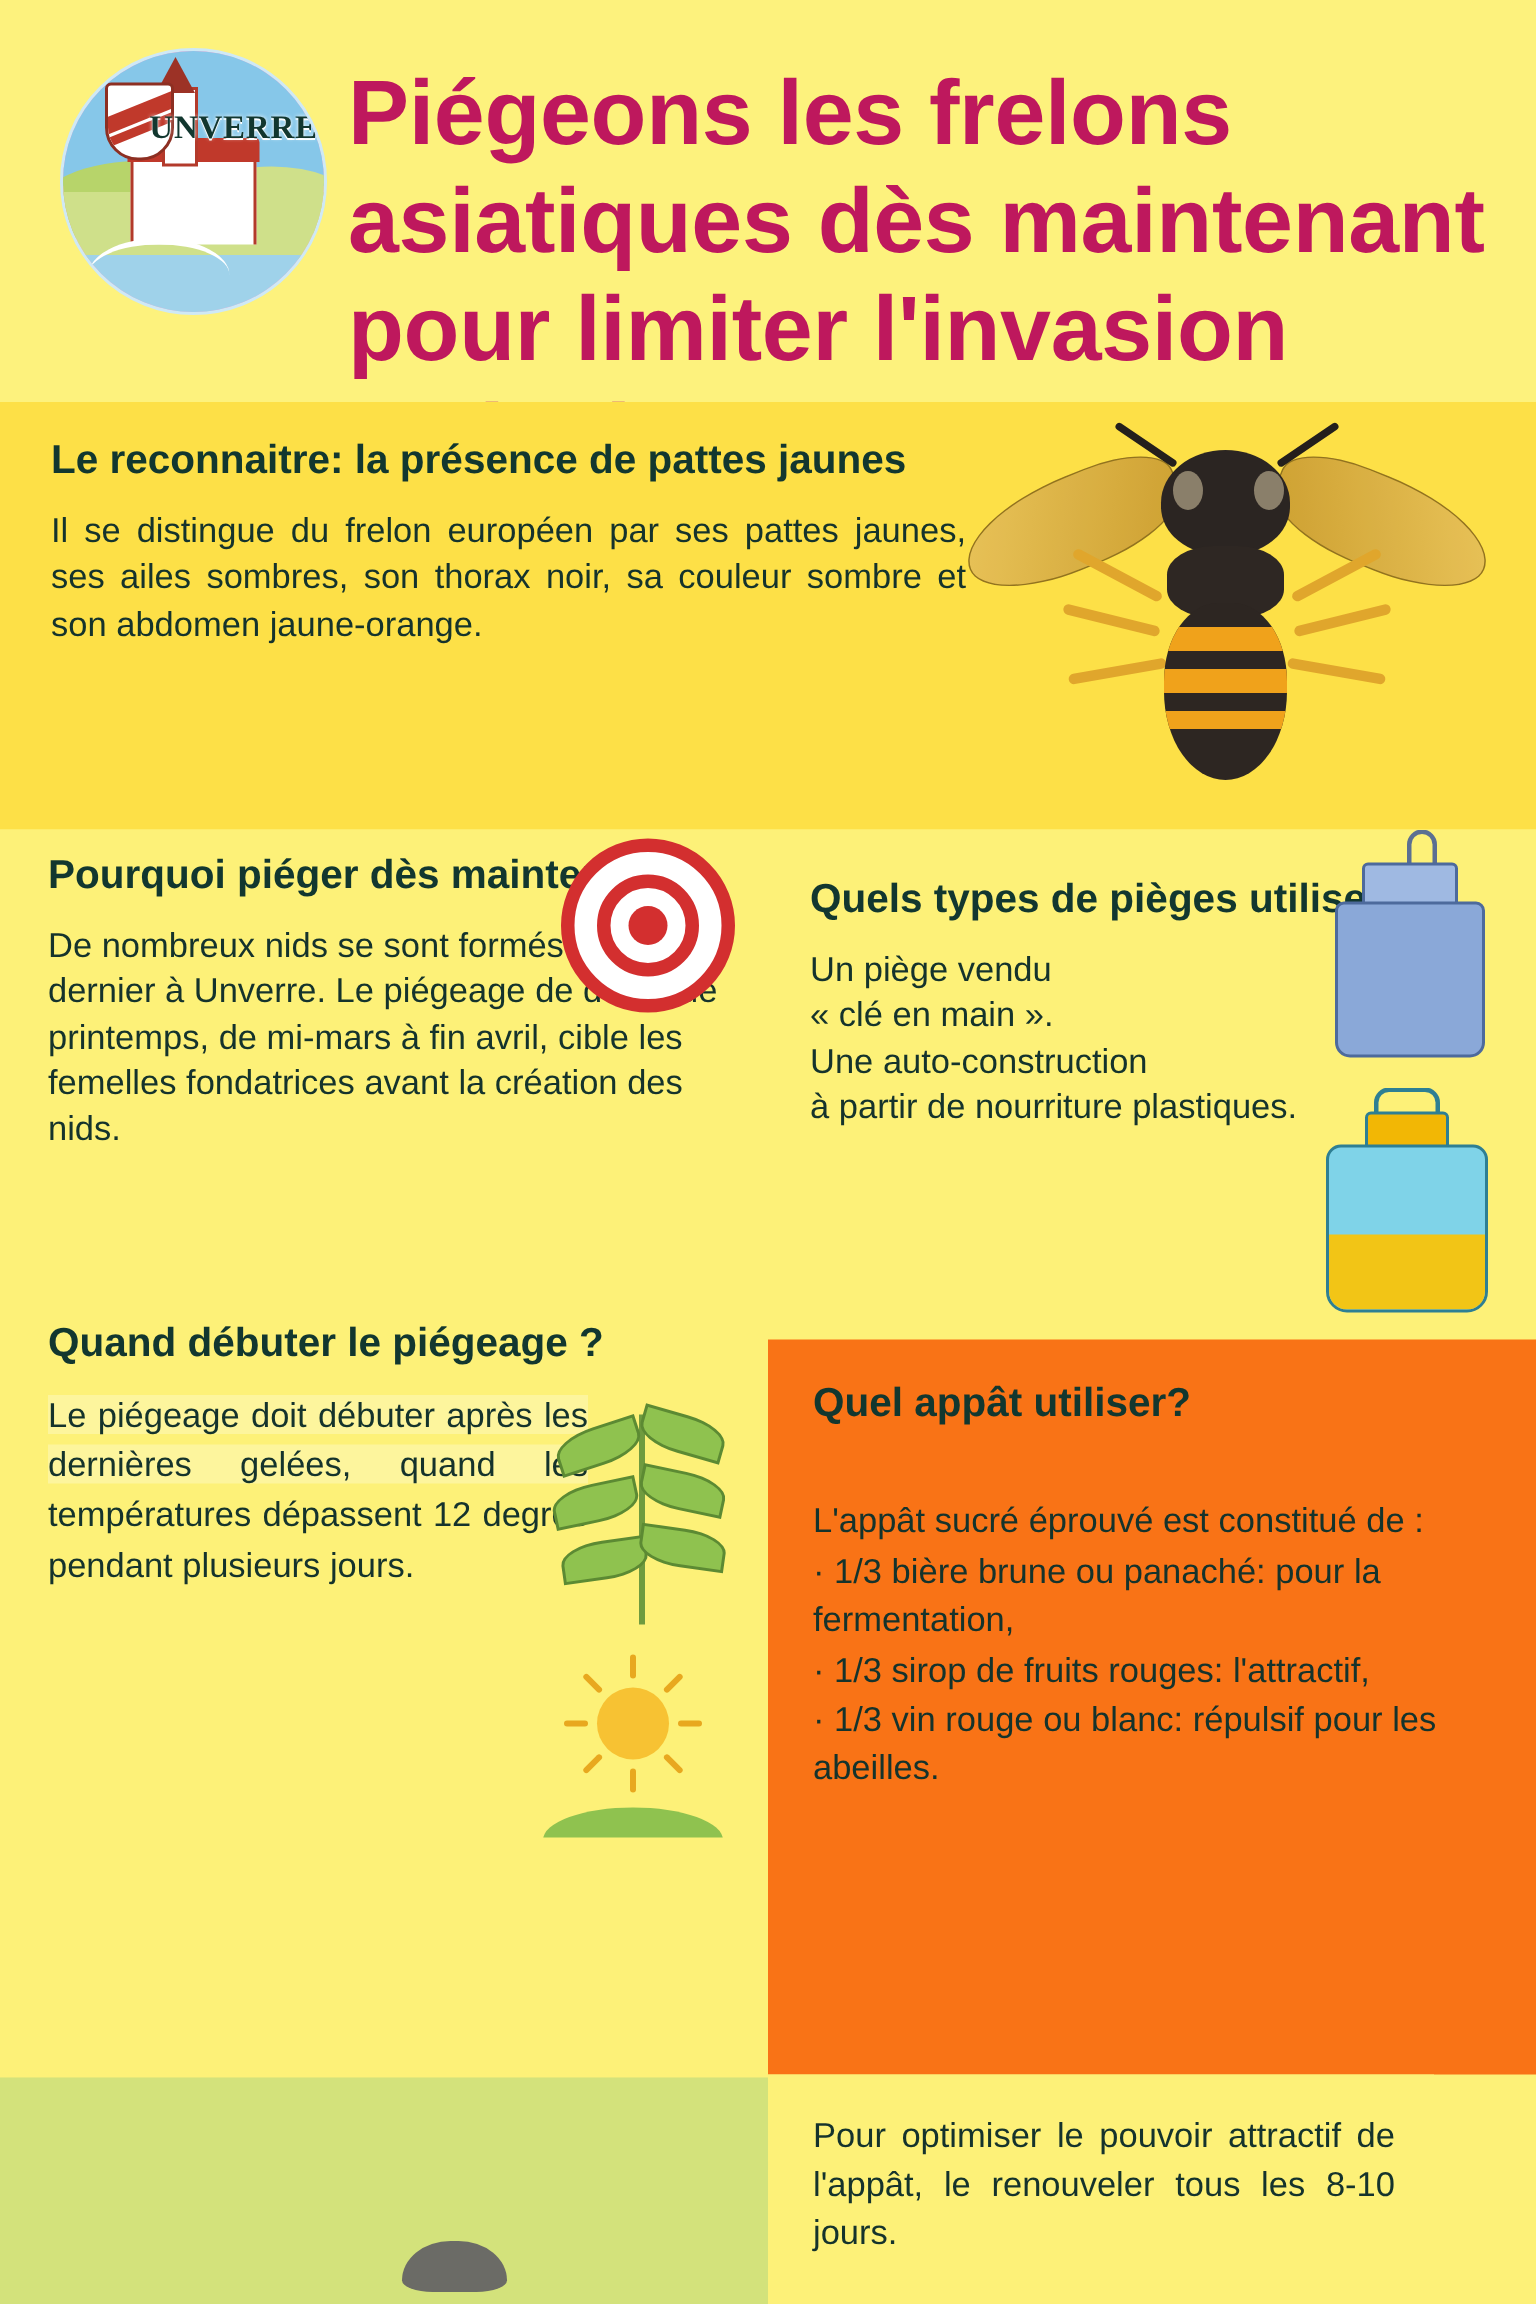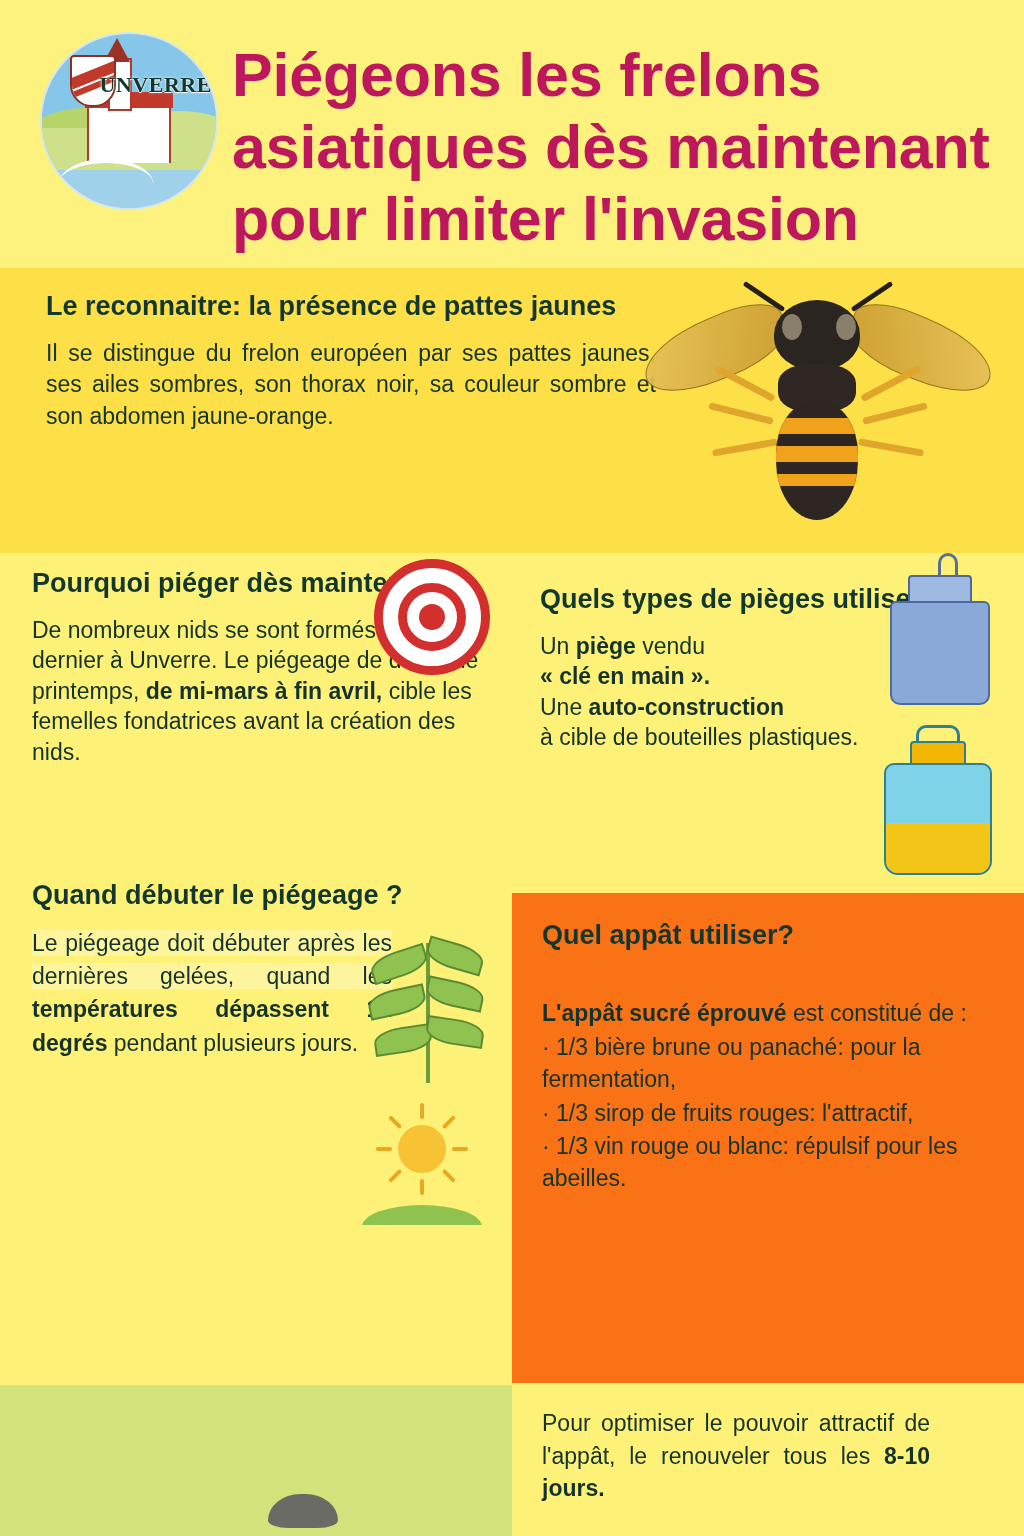--- a/index.html
+++ b/index.html
@@ -82,21 +82,21 @@
     color: #be185d;
     letter-spacing: -0.2px;
   }
 
   
   .sec-recognize {
     position: absolute;
     top: 268px; left: 0;
     width: 1024px; height: 285px;
     background: #fde047;
-    padding: 22px 30px 0 46px;
+    padding: 22px 30px 0 34px;
   }
   .h2 {
     font-size: 27px;
     font-weight: 800;
     color: #12372f;
     line-height: 1.25;
     margin: 0 0 14px 0;
   }
   .body-txt {
     font-size: 23px;
@@ -299,21 +299,21 @@
   
   .sec-renew {
     position: absolute;
     top: 1383px; left: 512px;
     width: 444px; height: 153px;
     background: #fdf178;
     padding: 24px 26px 0 30px;
   }
   .sec-renew .body-txt { font-size: 23px; line-height: 1.42; text-align: justify; }
 
-  b, strong { font-weight: 700; }
+  b, strong { font-weight: 400; }
   .hl { background: rgba(255,255,255,0.28); }
 </style>
 </head>
 <body>
 
 <div class="poster">
 
   <div class="header">
     <div class="logo">
       <div class="sky"></div>
@@ -372,21 +372,21 @@
         </div>
     </div>
   </div>
 
   <div class="sec-traps">
     <div class="h2">Quels types de pièges utiliser?</div>
     <div class="body-txt">
       <span>Un </span><b>piège</b><span> vendu</span><br>
       <b>« clé en main ».</b><br>
       <span>Une </span><b>auto-construction</b><br>
-      <span>à cible de bouteilles plastiques.</span>
+      <span>à partir de nourriture plastiques.</span>
     </div>
     <div class="trap-top">
       <div class="hook"></div>
       <div class="neck"></div>
       <div class="body"></div>
     </div>
     <div class="trap-bot">
       <div class="handle"></div>
       <div class="cap"></div>
       <div class="jar">

